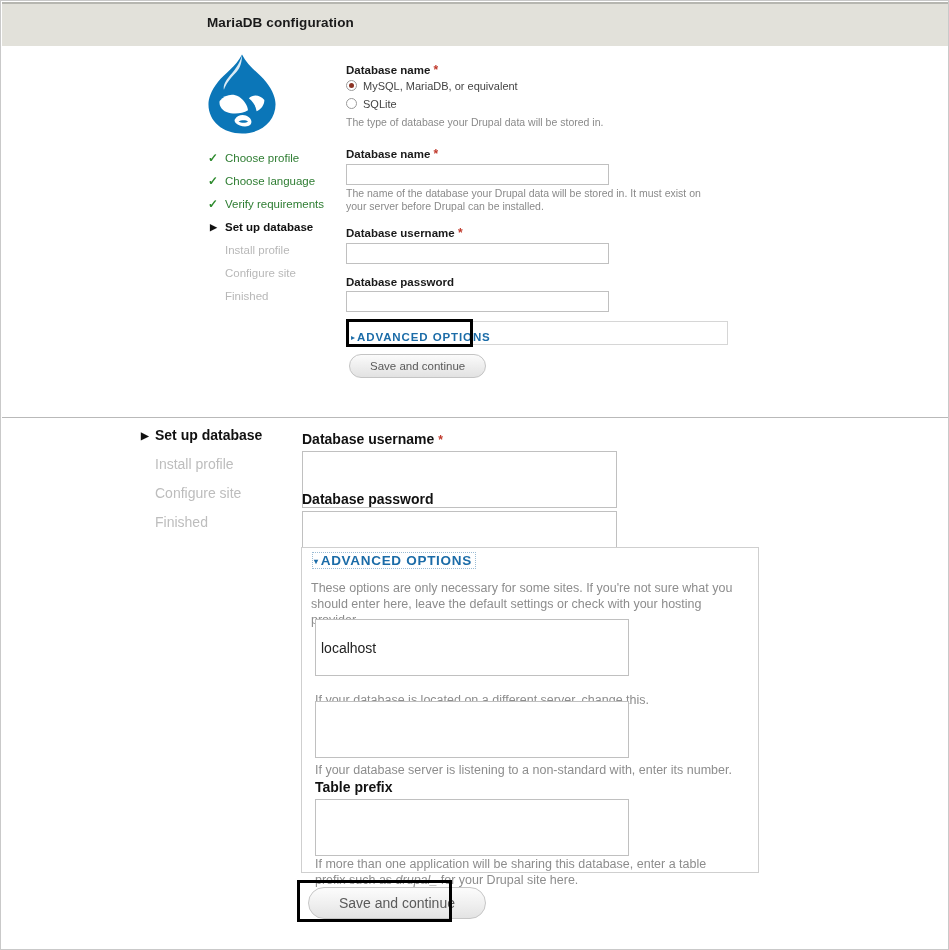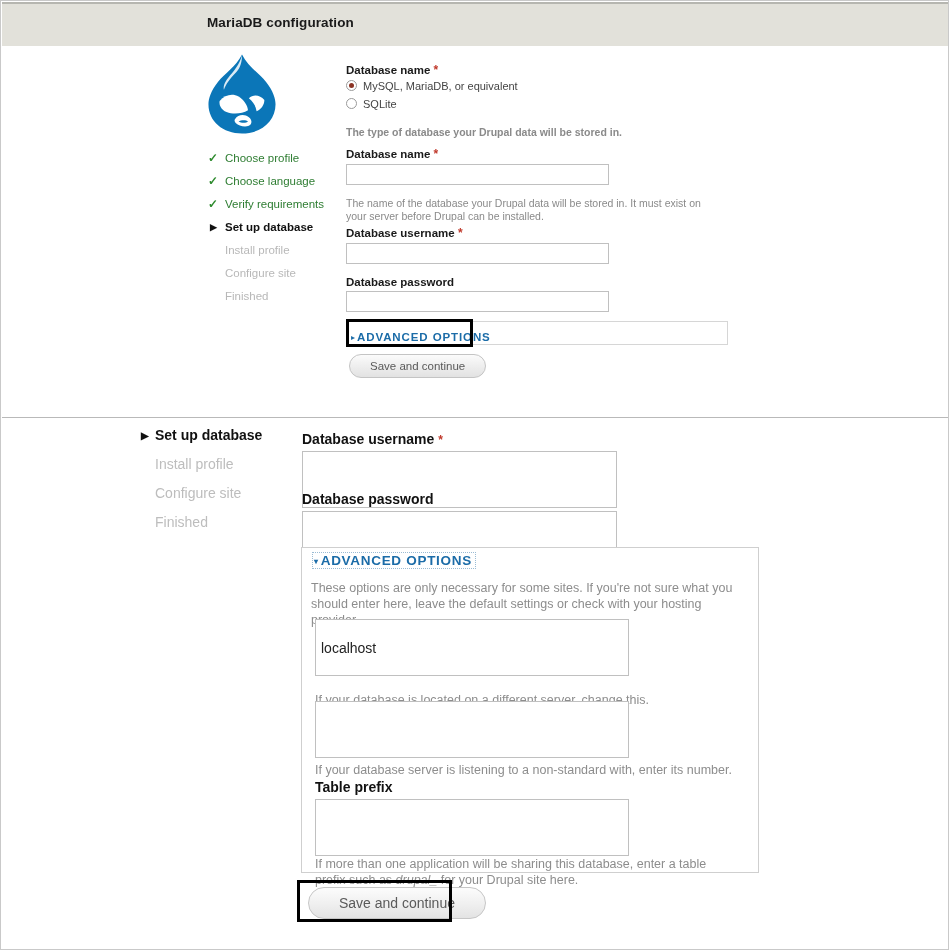--- a/index.html
+++ b/index.html
@@ -101,21 +101,21 @@
     font-family: "Liberation Sans", sans-serif;
     font-size: 11.5px;
     color: #222222;
     padding: 2px 4px;
     outline: none;
   }
   .help {
     font-size: 10.5px;
     color: #8a8a8a;
     line-height: 13px;
-    margin-top: 12px;
+    margin-top: 2px;
   }
   .radio-row {
     font-size: 11px;
     color: #444444;
     display: flex;
     align-items: flex-start;
     height: 16px;
   }
   .radio {
     width: 9px;
@@ -305,21 +305,21 @@
       <span class="req">*</span>
     </span>
     <div class="radio-row" style="margin-top:3px;">
       <span class="radio checked"></span>
       <span>MySQL, MariaDB, or equivalent</span>
     </div>
     <div class="radio-row" style="margin-top:2px;">
       <span class="radio"></span>
       <span>SQLite</span>
     </div>
-    <div class="help" style="font-weight:bold;">The type of database your Drupal data will be stored in.</div>
+    <div class="help" style="">The type of database your Drupal data will be stored in.</div>
   </div>
 
   <div style="position:absolute; left:345px; top:146px; width:365px;">
     <span class="field-label">
       <span>Database name</span>
       <span class="req">*</span>
     </span>
     <input class="txt-input" type="text" style="width: 253px;" value="">
     <div class="help">The name of the database your Drupal data will be stored in. It must exist on your server before Drupal can be installed.</div>
   </div>

